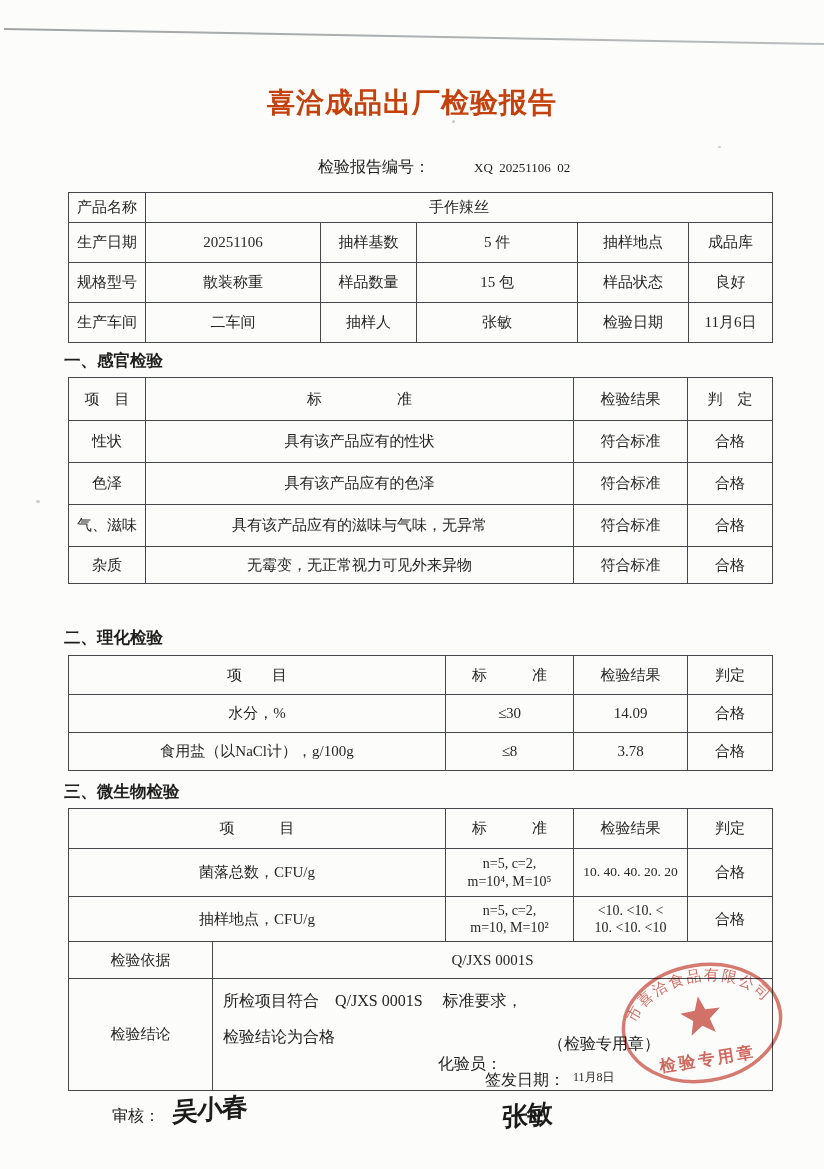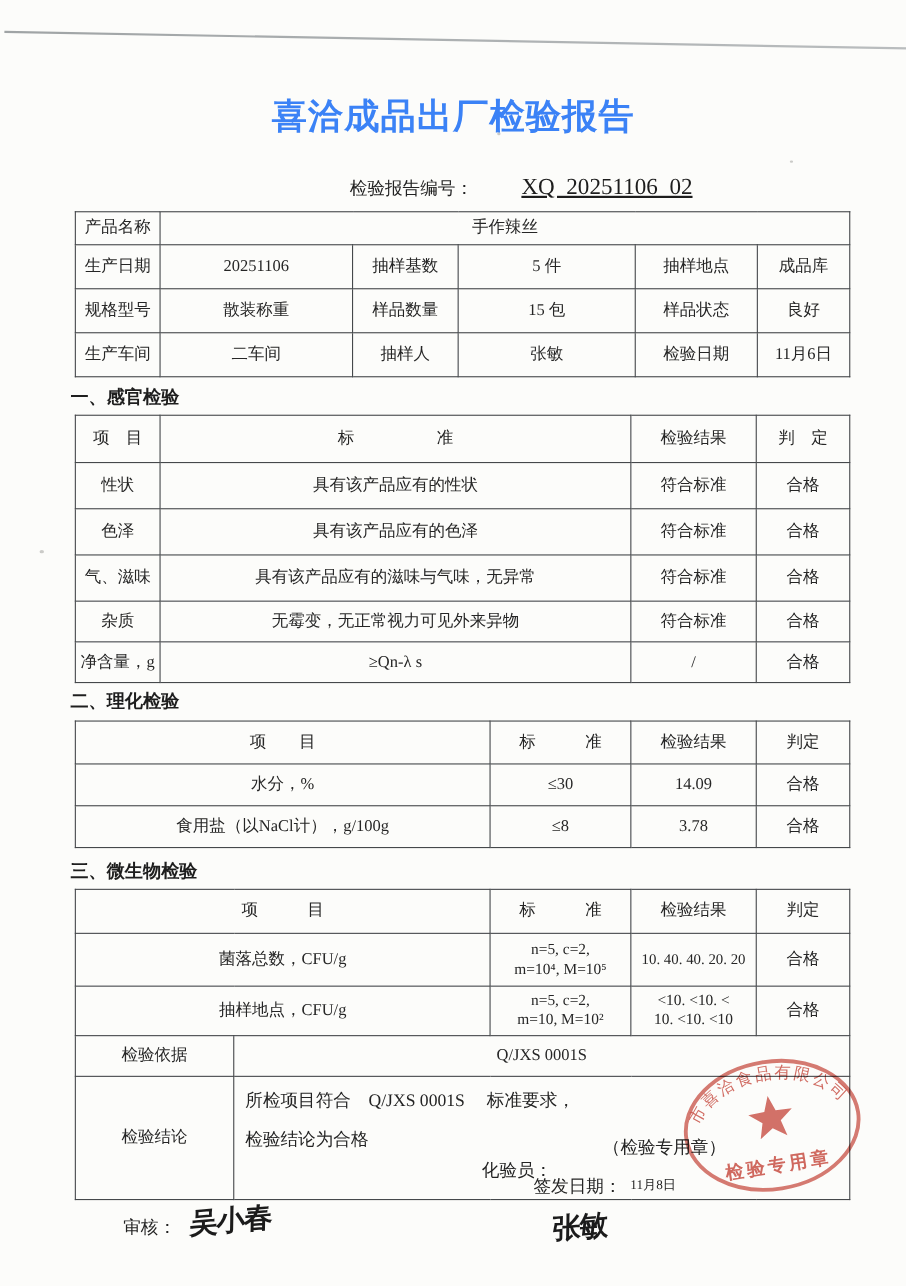--- a/index.html
+++ b/index.html
@@ -10,25 +10,25 @@
     font-family:"Liberation Serif","DejaVu Serif",serif;
     color:#2b2b2b;
   }
   .scan-line{
     position:absolute;left:4px;top:28px;width:828px;height:2px;
     background:linear-gradient(to right,#8f9496,#aeb2b4);
     transform:rotate(1.05deg);transform-origin:left center;opacity:.85;
   }
   .title{
     position:absolute;top:84px;left:0;width:824px;margin:0;
-    text-align:center;font-size:32px;font-weight:700;letter-spacing:1px;
-    color:#3b82f6;font-family:"Liberation Sans","DejaVu Sans",sans-serif;
+    text-align:center;font-size:28px;font-weight:700;letter-spacing:1px;
+    color:#c2410c;font-family:"Liberation Sans","DejaVu Sans",sans-serif;
   }
   .report-no{position:absolute;top:157px;left:318px;font-size:16px;color:#222;}
-  .report-no .rn-value{margin-left:44px;white-space:pre;font-size:21px;color:#1d1d1d;text-decoration:underline;}
+  .report-no .rn-value{margin-left:44px;white-space:pre;font-size:13px;color:#1d1d1d;}
   table.t{
     position:absolute;border-collapse:collapse;table-layout:fixed;
     font-size:15px;color:#262626;
   }
   table.t td{
     border:1.6px solid #45484b;overflow:hidden;
     padding:0 4px;line-height:1.25;
   }
   td.c{text-align:center;}
   td.l{text-align:center;padding-left:8px;}
@@ -144,26 +144,20 @@
       <td class="l">具有该产品应有的滋味与气味，无异常</td>
       <td class="c">符合标准</td>
       <td class="c">合格</td>
     </tr>
     <tr style="height:37px">
       <td class="l">杂质</td>
       <td class="l">无霉变，无正常视力可见外来异物</td>
       <td class="c">符合标准</td>
       <td class="c">合格</td>
     </tr>
-    <tr style="height:37px">
-      <td class="l">净含量，g</td>
-      <td class="c">≥Qn-λ s</td>
-      <td class="c">/</td>
-      <td class="c">合格</td>
-    </tr>
   </tbody>
     </table>
 
   <div class="sec-heading" style="top:627px;">二、理化检验</div>
 
   <table class="t" style="left:68px;top:655px;width:704px;">
     <colgroup>
         <col style="width:377px">
         <col style="width:128px">
         <col style="width:114px">

